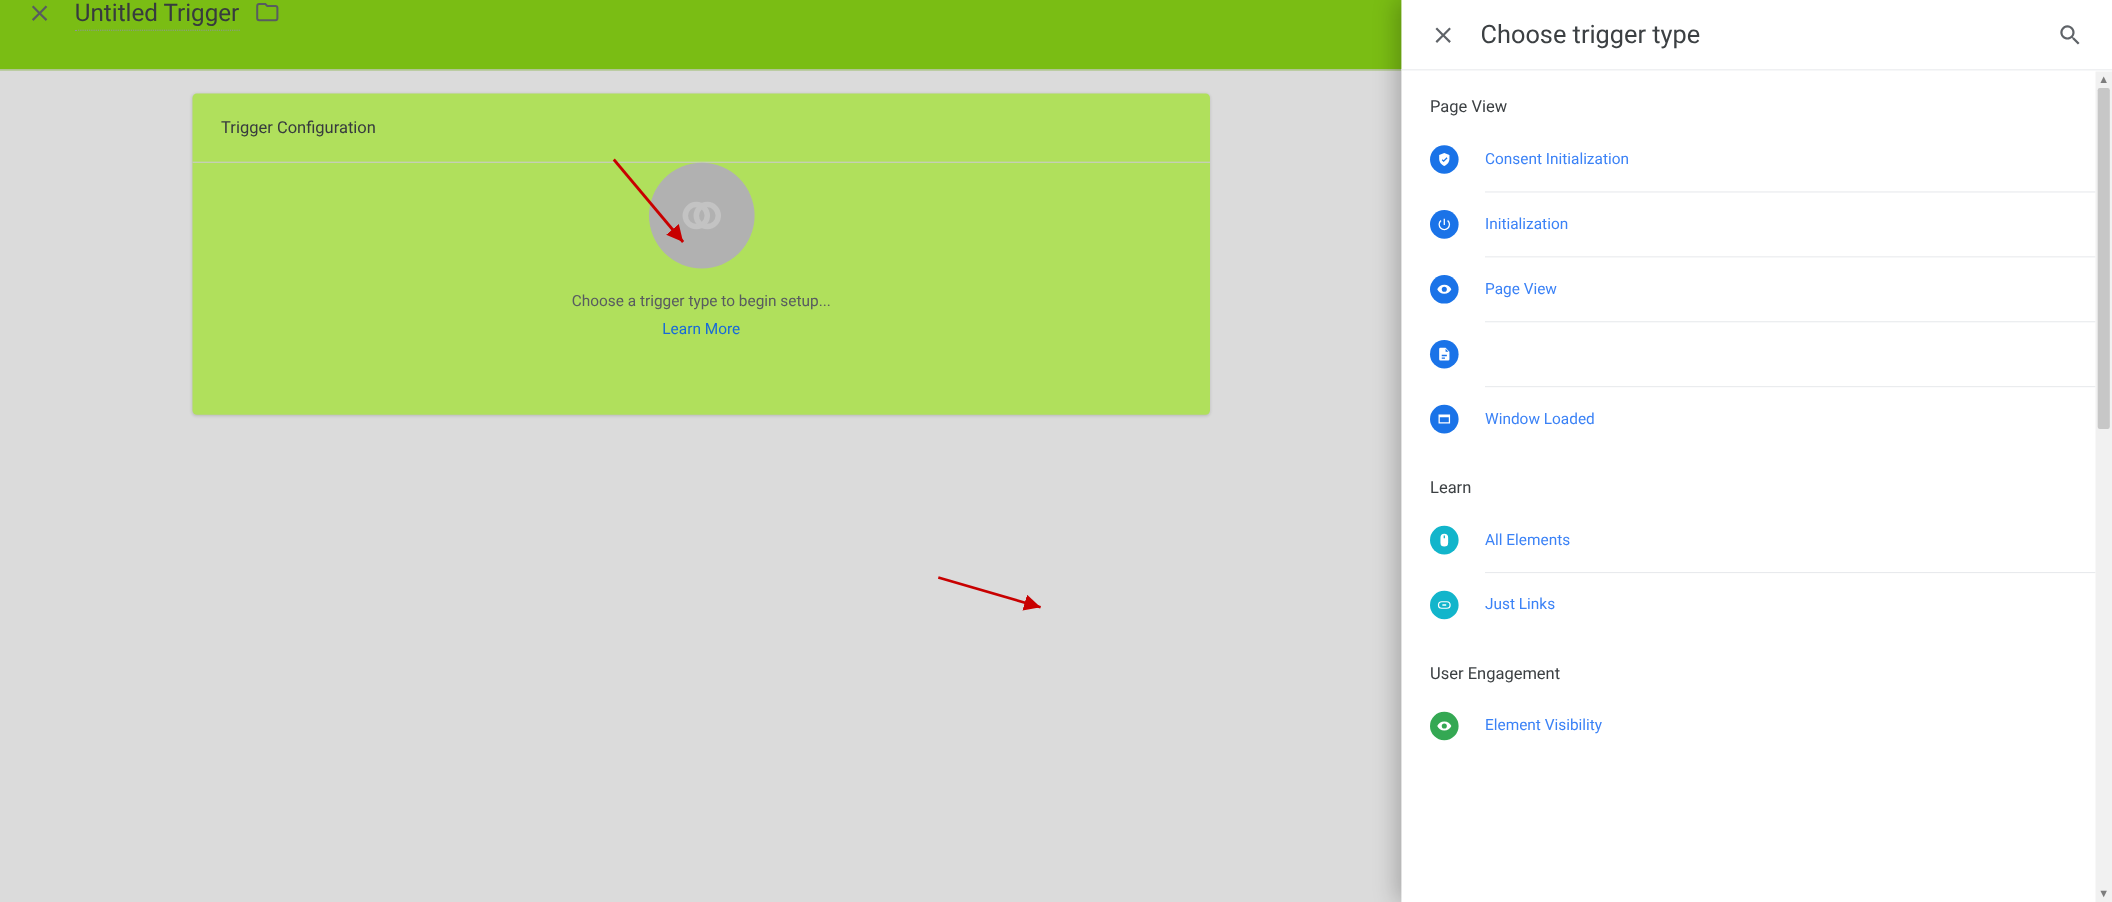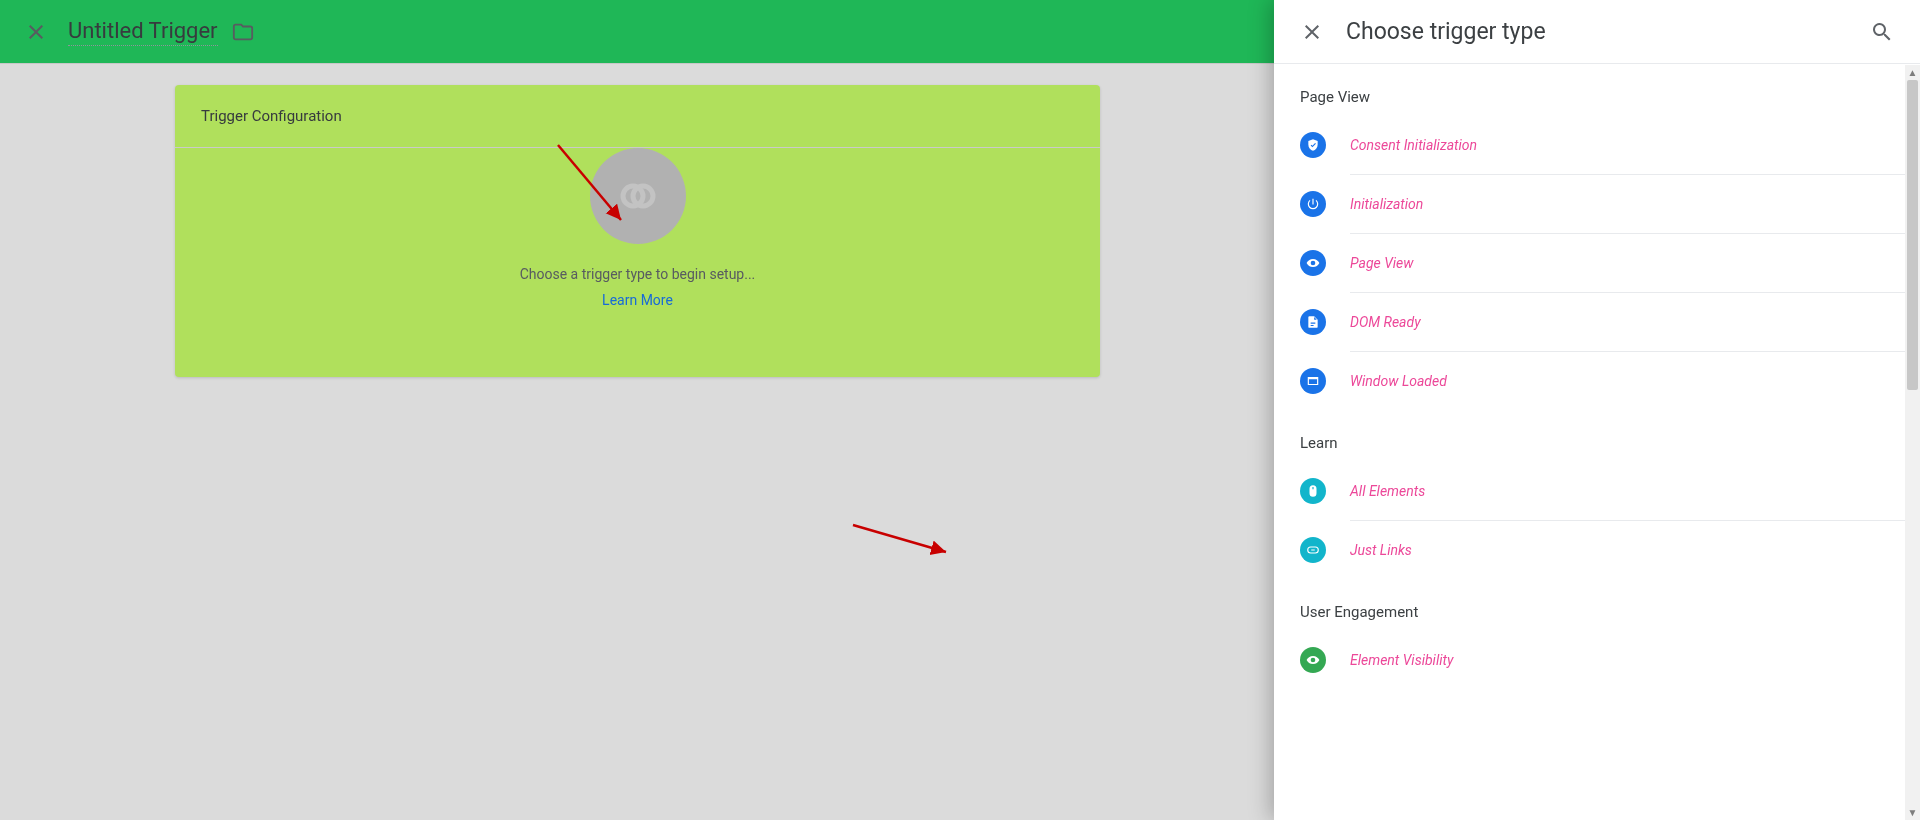--- a/index.html
+++ b/index.html
@@ -21,24 +21,24 @@
   .bg-layer::after {            
     content: "";
     position: absolute; inset: 0;
     background: rgba(0,0,0,0.07);
     pointer-events: none;
   }
 
   .bg-header {
     height: 64px;
     display: flex;
-    align-items: center;
+    align-items: flex-start;
     padding: 0 24px;
     border-bottom: 1px solid #d7d7d7;
-    background: #22c55e;
+    background: #84cc16;
     position: relative;
     z-index: 0;
   }
   .bg-close {
     width: 24px; height: 24px;
     color: #5f6368;
     margin-right: 20px;
     cursor: pointer;
   }
   .bg-title {
@@ -181,23 +181,22 @@
   .trigger-item .icon {
     width: 26px; height: 26px;
     border-radius: 50%;
     display: flex; align-items: center; justify-content: center;
     flex-shrink: 0;
   }
   .trigger-item .icon svg { width: 14px; height: 14px; fill: #fff; }
   .trigger-item .label {
     margin-left: 24px;
     font-size: 14px;
-    color: #ec4899;
+    color: #3b82f6;
     flex: 1;
-    font-style: italic;
   }
   .trigger-divider {
     margin-left: 76px;
     height: 1px;
     background: #e8eaed;
   }
 
   .c-blue   { background: #1a73e8; }
   .c-cyan   { background: #12b5cb; }
   .c-green  { background: #34a853; }
@@ -289,21 +288,20 @@
         </span>
         <span class="label">Page View</span>
       </div>
       <div class="trigger-divider"></div>
       <div class="trigger-item">
         <span class="icon c-blue">
           <svg>
             <use href="#i-doc"></use>
           </svg>
         </span>
-        <span class="label">DOM Ready</span>
       </div>
       <div class="trigger-divider"></div>
       <div class="trigger-item">
         <span class="icon c-blue">
           <svg>
             <use href="#i-window"></use>
           </svg>
         </span>
         <span class="label">Window Loaded</span>
       </div>

